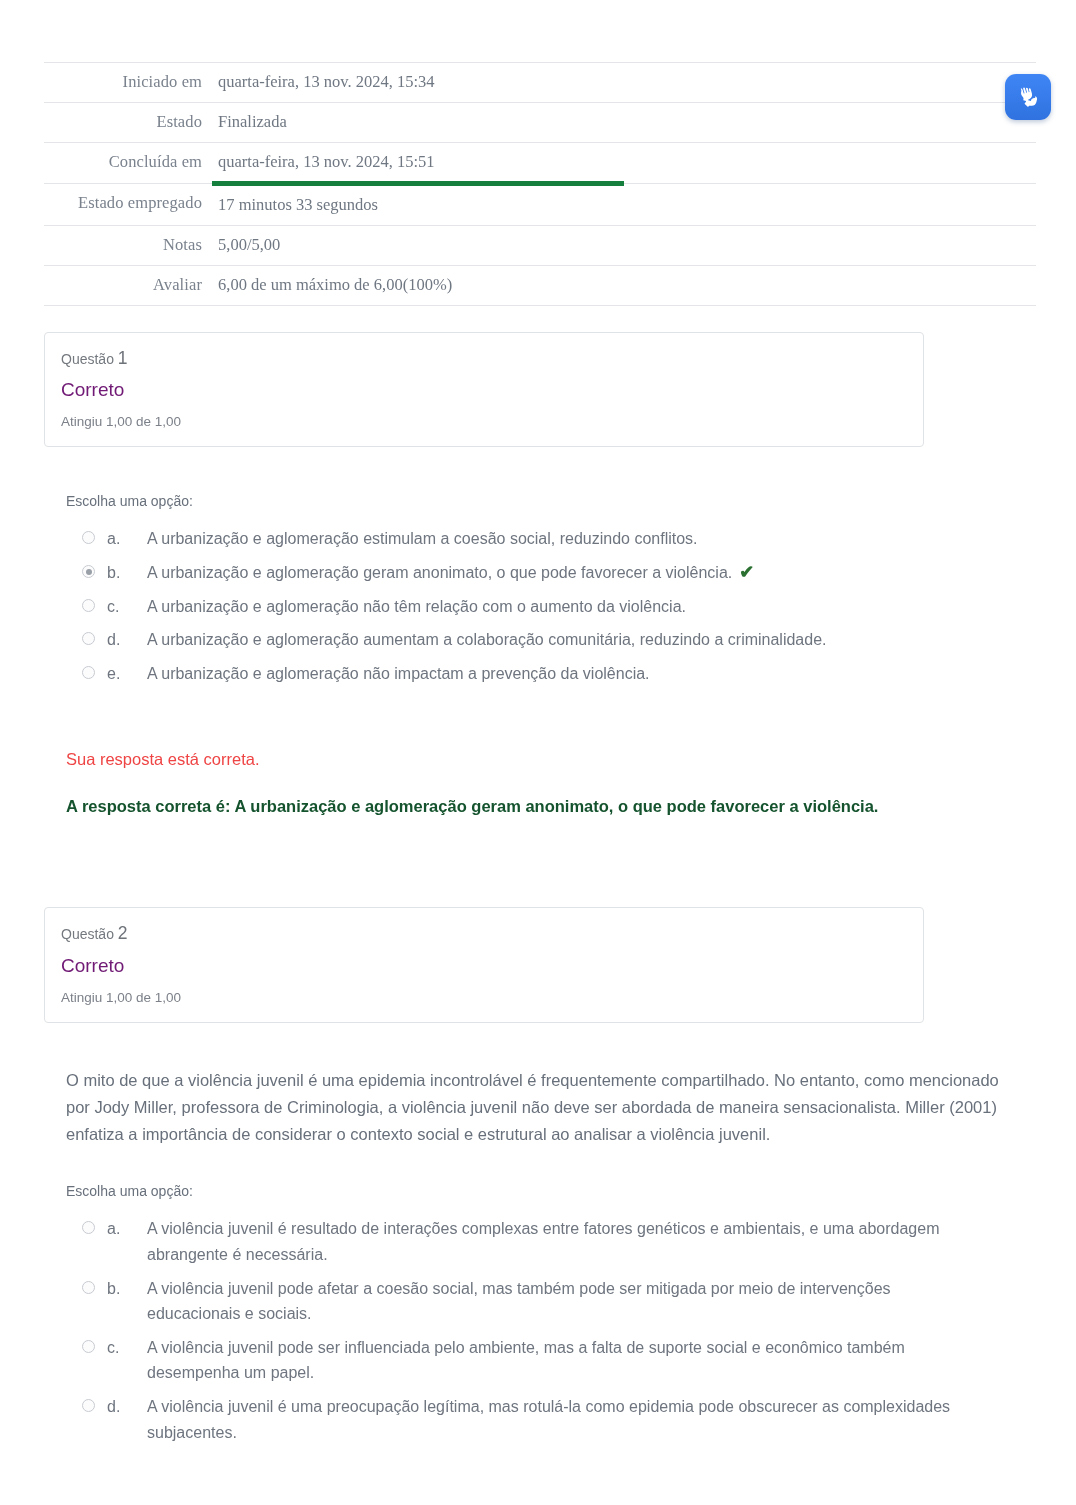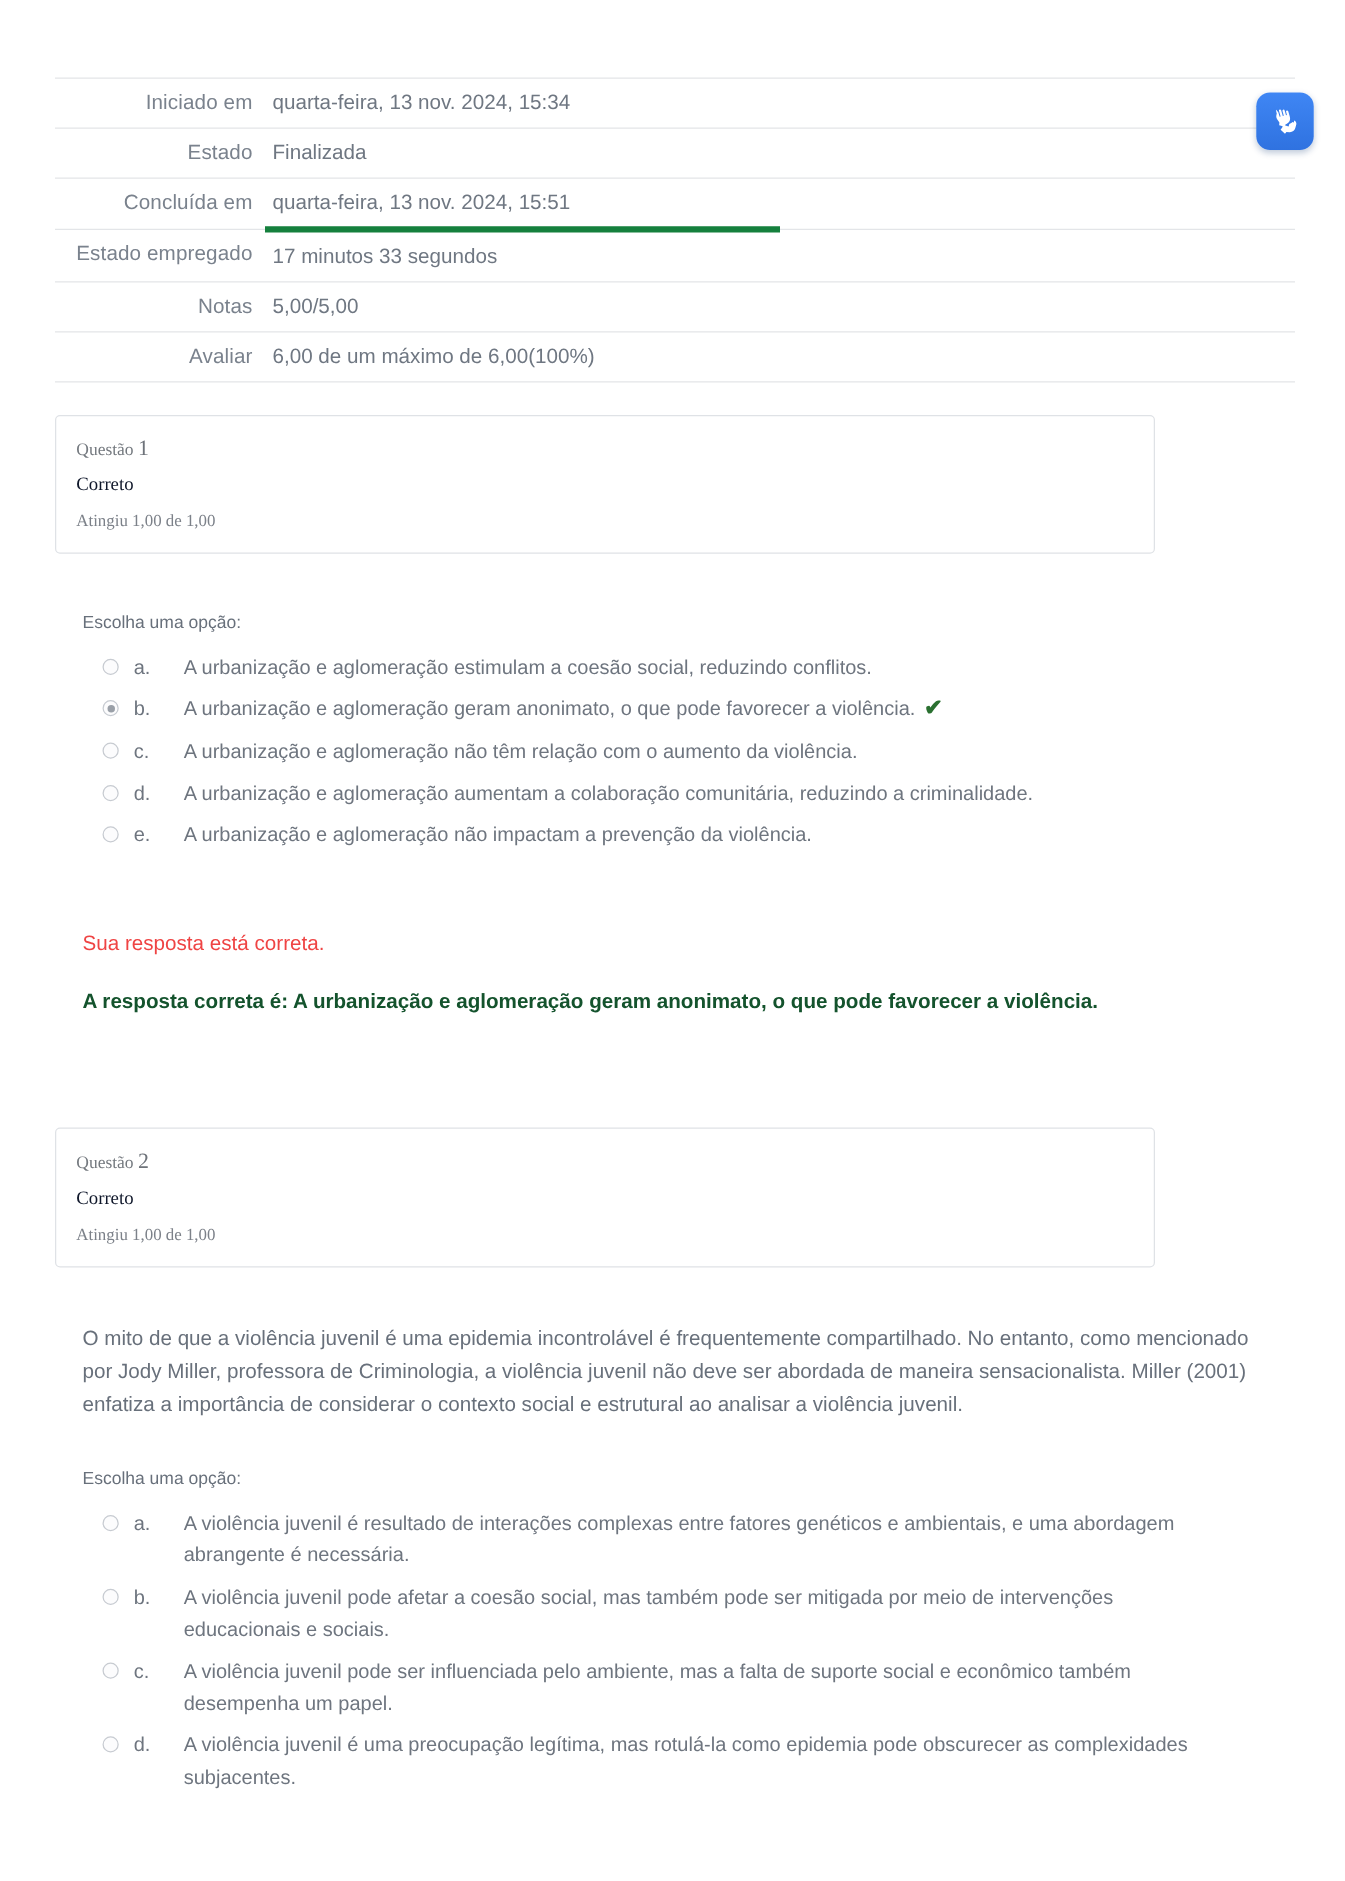--- a/index.html
+++ b/index.html
@@ -55,20 +55,21 @@
   table.summary tr { }
   table.summary th,
   table.summary td {
     border-top: 1px solid #e3e5e8;
     padding: 7px 0 7px 0;
     font-weight: normal;
     font-size: 16.5px;
     line-height: 1.5;
     vertical-align: top;
     color: #6f7782;
+    font-family: Liberation Serif, serif;
   }
   table.summary th {
     width: 158px;
     text-align: right;
     padding-right: 10px;
     color: #7a828d;
     letter-spacing: .1px;
   }
   table.summary td {
     text-align: left;
@@ -83,32 +84,31 @@
 
   
   .qbox {
     margin: 26px 40px 0 44px;
     width: 880px;
     box-sizing: border-box;
     border: 1px solid #dfe2e6;
     border-radius: 4px;
     background: #fff;
     padding: 14px 16px 16px 16px;
-    font-family: Liberation Serif, serif;
   }
   .qbox .qno {
     font-size: 14px;
     color: #74797f;
     margin: 0 0 9px 0;
     line-height: 1.3;
   }
   .qbox .qno .num { font-size: 17.5px; color: #6e737a; }
   .qbox .qstate {
-    font-size: 15px;
-    color: #0f172a;
+    font-size: 19px;
+    color: #701a75;
     margin: 0 0 10px 0;
     line-height: 1.3;
   }
   .qbox .qmark {
     font-size: 13.5px;
     color: #7c8189;
     margin: 0;
     line-height: 1.3;
   }
 

